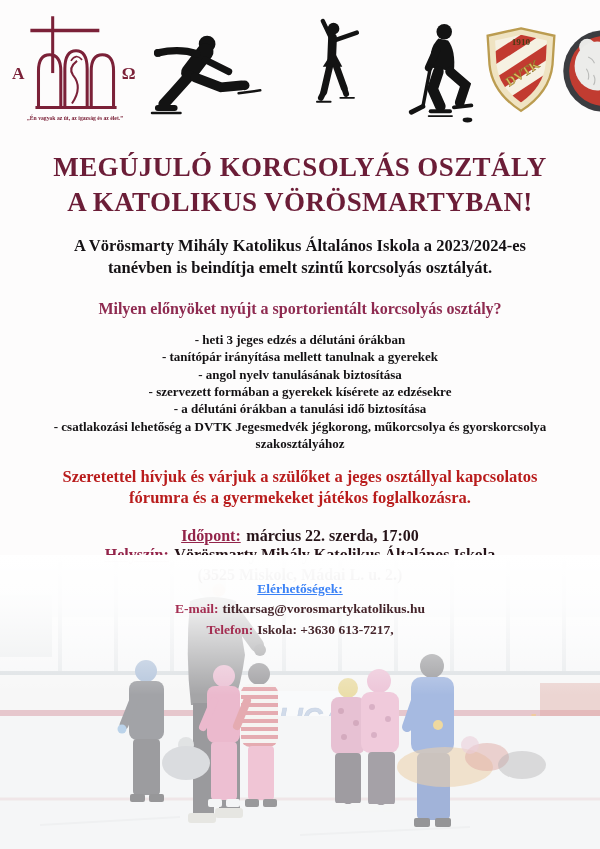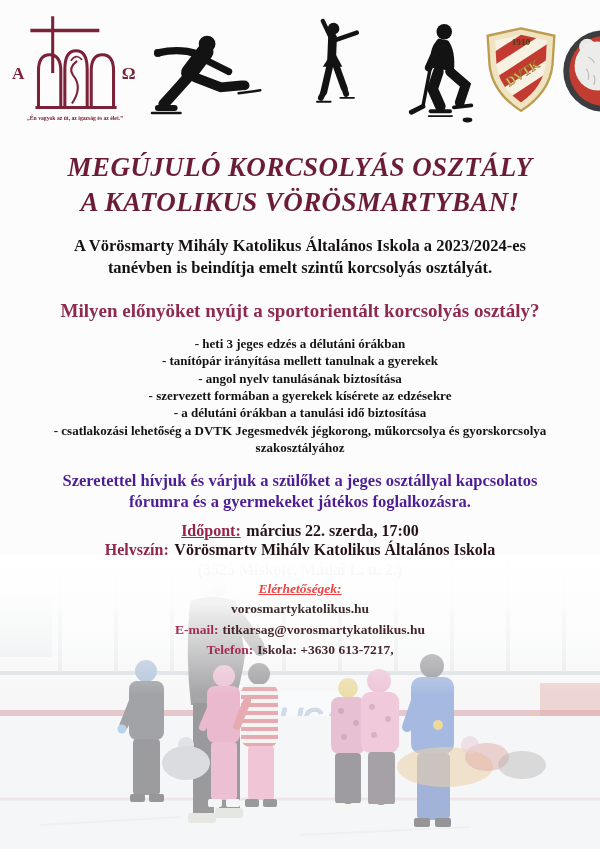--- a/index.html
+++ b/index.html
@@ -14,44 +14,43 @@
     position:relative;height:126px;padding-top:8px;
     display:flex;align-items:center;justify-content:space-between;
   }
   .crest-wrap{width:150px;flex:0 0 auto;}
   .sil-wrap{flex:1;display:flex;align-items:flex-end;justify-content:center;gap:18px;height:118px;}
   .badge-wrap{width:165px;flex:0 0 auto;display:flex;align-items:center;gap:2px;justify-content:flex-end;padding-right:14px;}
   
   .title{
     margin:16px auto 0;font-size:27px;line-height:1.3;letter-spacing:.4px;
     color:#6b1d37;
-    font-style:italic;
   }
   .intro{margin:15px auto 12px;font-size:16.5px;line-height:1.35;color:#141114;}
-  .question{margin:20px auto 0;font-size:19px;color:#8e2a50;}
+  .question{margin:20px auto 0;font-size:16px;color:#8e2a50;}
   .benefits{list-style:none;margin:13px auto 0;padding:0;font-size:13px;line-height:1.34;color:#131113;max-width:548px;}
-  .invite{margin:13px auto 9px;font-size:16.5px;line-height:1.32;color:#4c1d95;max-width:560px;}
+  .invite{margin:13px auto 18px;font-size:16.5px;line-height:1.32;color:#b91c1c;max-width:560px;}
   .event{margin:3px auto 0;font-size:16px;line-height:1.15;}
   .event-line{margin:1px 16px;}
   .lbl{color:#93244a;text-decoration:underline;}
   .val{color:#261318;margin-left:.35em;}
   .addr{color:#261318;}
   
   .photo{position:absolute;left:0;bottom:0;width:600px;height:294px;}
   .photo svg.scene{position:absolute;left:0;top:0;}
   .photo-fade{
     position:absolute;left:0;top:0;width:100%;height:140px;
     background:linear-gradient(#ffffff 0%, rgba(255,255,255,.85) 35%, rgba(255,255,255,0) 100%);
     pointer-events:none;
   }
   .contact{
     position:absolute;left:0;top:24px;width:100%;z-index:3;
     font-size:13.5px;line-height:1.5;
   }
-  .contact-heading{color:#ef4444;text-decoration:underline;font-style:italic;}
+  .contact-heading{color:#3b82f6;text-decoration:underline;}
   .contact-line{color:#46262c;}
   .clbl{color:#a42e52;}
   .cval{color:#46262c;margin-left:.3em;}
   .website{color:#3f2c2c;}
 </style>
 </head>
 <body>
 
 <div class="poster">
 
@@ -321,21 +320,20 @@
           <ellipse cx="522" cy="210" rx="24" ry="14" fill="#5a5a60" opacity="0.4"></ellipse>
           <circle cx="470" cy="190" r="9" fill="#d8a0b8" opacity="0.6"></circle>
         </g>
       </g>
     </svg>
 
     <div class="photo-fade"></div>
 
     <div class="contact">
       <div class="contact-heading">Elérhetőségek:</div>
-      <div class="contact-line website">vorosmartykatolikus.hu</div>
       <div class="contact-line">
         <span class="clbl">E-mail:</span><span class="cval">titkarsag@vorosmartykatolikus.hu</span>
       </div>
       <div class="contact-line">
         <span class="clbl">Telefon:</span><span class="cval">Iskola: +3630 613-7217,</span>
       </div>
     </div>
   </div>
 
 </div>

